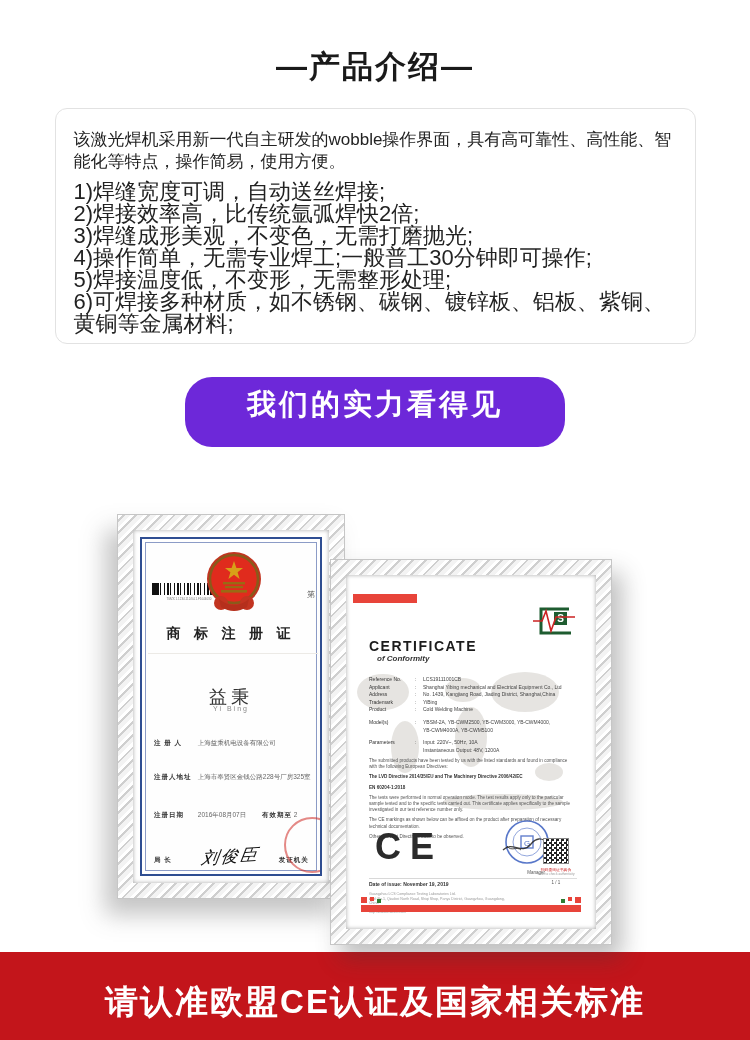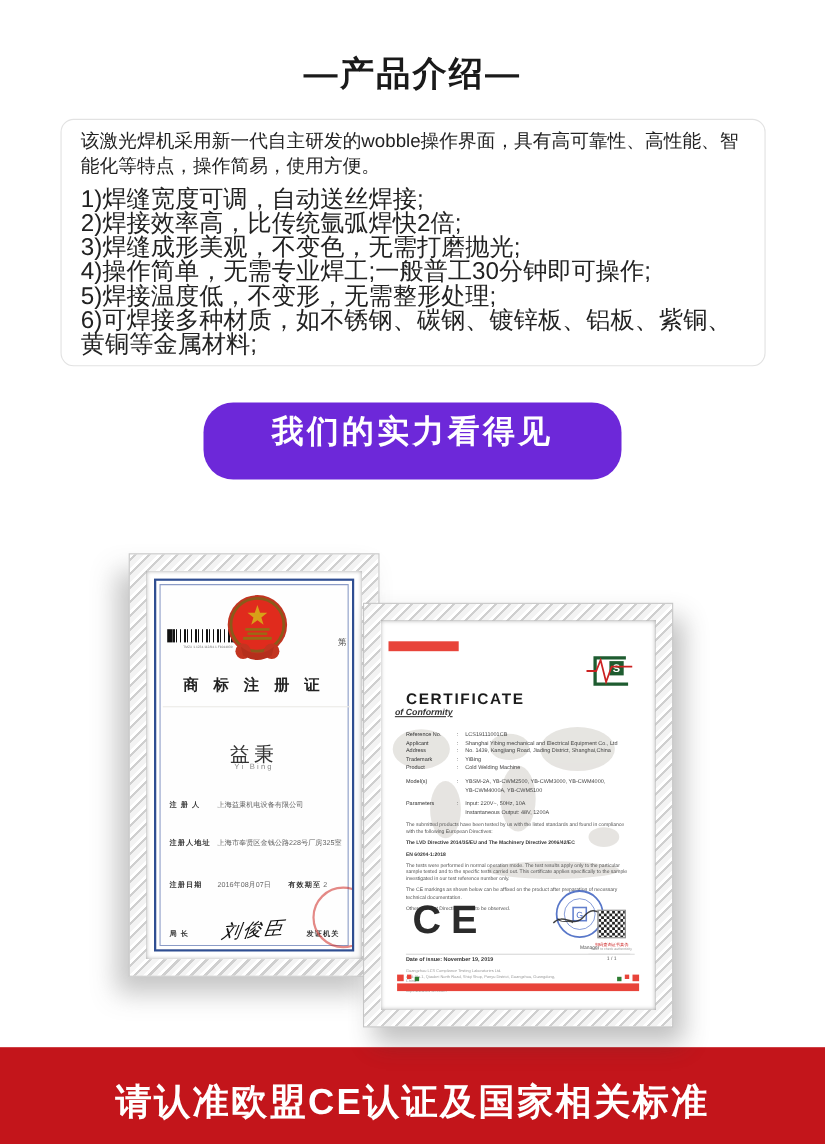--- a/index.html
+++ b/index.html
@@ -3,21 +3,21 @@
 <meta charset="utf-8">
 <style>
   * { margin:0; padding:0; box-sizing:border-box; }
   html,body { background:#fff; font-family:"Liberation Sans", sans-serif; }
   .page { position:relative; width:750px; height:1040px; margin:0 auto; background:#fff; overflow:hidden; }
 
   
   .page-title { margin-top:46px; text-align:center; font-size:31px; font-weight:bold; color:#1a1a1a; letter-spacing:2px; }
 
   
-  .intro-box { width:641px; margin:20px auto 4px; border:1px solid #e2e2e2; border-radius:12px; padding:9px 18px 8px; }
+  .intro-box { width:641px; margin:20px auto 4px; border:1px solid #e2e2e2; border-radius:12px; padding:20px 18px 8px; }
   .intro-text { font-size:17px; line-height:22px; color:#222; margin-bottom:8px; }
   .features-list { font-size:22px; line-height:22px; color:#222; }
   .feature-item { display:block; }
 
   
   .red-banner { width:380px; height:70px; margin:33px auto 0; border-radius:27px; background:#6d28d9;
     color:#fff; font-size:29px; font-weight:bold; letter-spacing:3px; text-align:center; line-height:54px; }
 
   
   .certs-stage { position:relative; width:750px; height:480px; margin-top:24px; }
@@ -53,21 +53,21 @@
     display:inline-block; transform:skewX(-12deg) rotate(-4deg); letter-spacing:2px; margin:0 4px; }
   .tm-seal { position:absolute; right:-20px; top:278px; width:56px; height:56px; border-radius:50%;
     border:2px solid rgba(205,40,35,.55); }
 
   
   .paper-r { position:relative; width:100%; height:100%; background:#fff; overflow:hidden; }
   .worldmap { position:absolute; left:0; top:70px; opacity:.55; }
   .ce-redbar { position:absolute; left:0; top:12px; width:64px; height:9px; background:#e8443a; }
   .lcs-logo { position:absolute; right:14px; top:22px; }
   .ce-heading { position:absolute; left:16px; top:56px; font-size:14px; font-weight:bold; color:#1c1c1c; letter-spacing:1.5px; }
-  .ce-subheading { position:absolute; left:6px; top:72px; font-size:8px; font-weight:bold; font-style:italic; color:#333;text-decoration:underline; }
+  .ce-subheading { position:absolute; left:24px; top:72px; font-size:8px; font-weight:bold; font-style:italic; color:#333; }
   .ce-fields { position:absolute; left:16px; top:94px; width:206px; }
   .ce-field { display:flex; font-size:5px; line-height:7.6px; color:#444; }
   .ce-field .flbl { width:46px; flex:none; color:#333; }
   .ce-field .fcolon { width:8px; flex:none; }
   .ce-field .fval { flex:1; white-space:nowrap; }
   .ce-field.gap { margin-top:5px; }
   .ce-paras { position:absolute; left:16px; top:176px; width:204px; font-size:4.6px; line-height:6.2px; color:#555; }
   .ce-paras p { margin-bottom:4px; }
   .ce-paras .bold { font-weight:bold; color:#333; }
   .ce-mark { position:absolute; left:22px; top:244px; font-size:36px; font-weight:600; color:#2b2b2b; letter-spacing:9px; }

